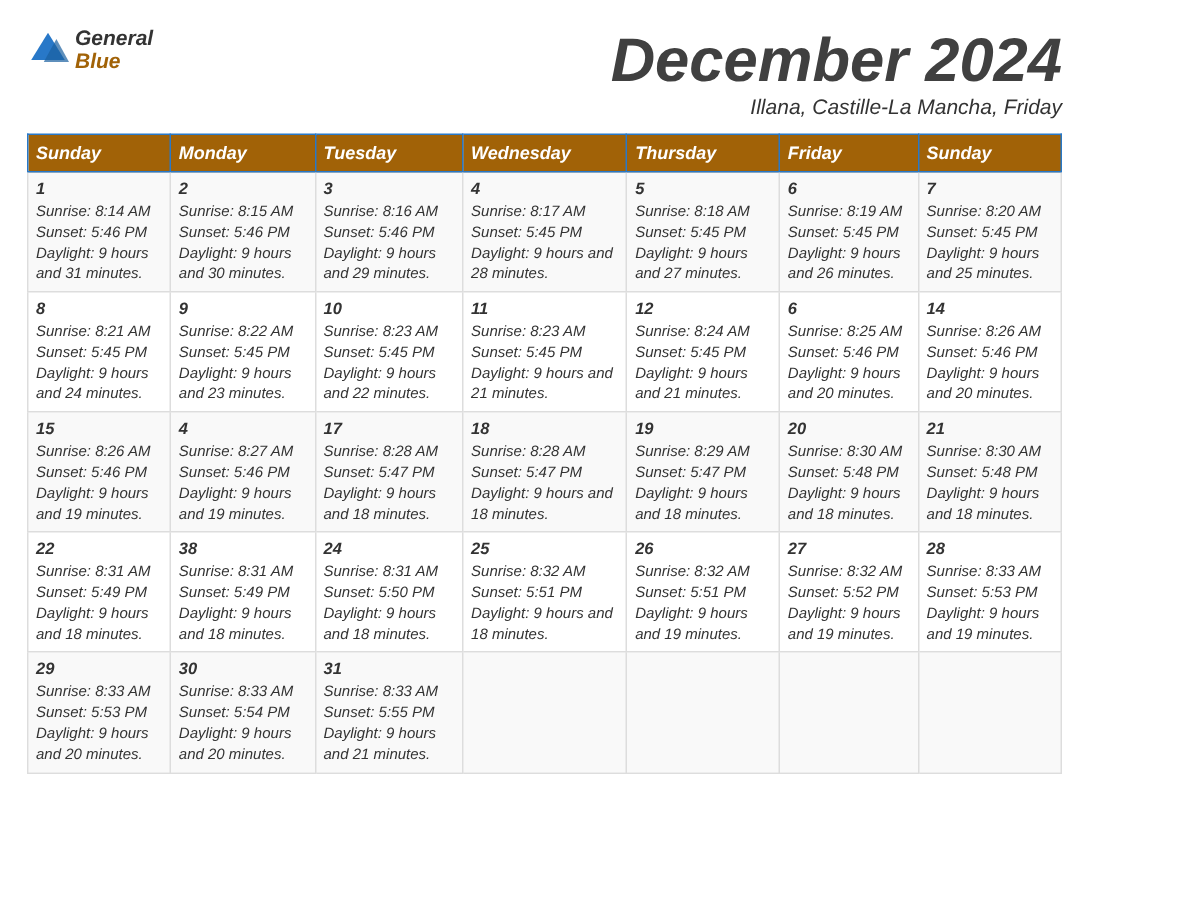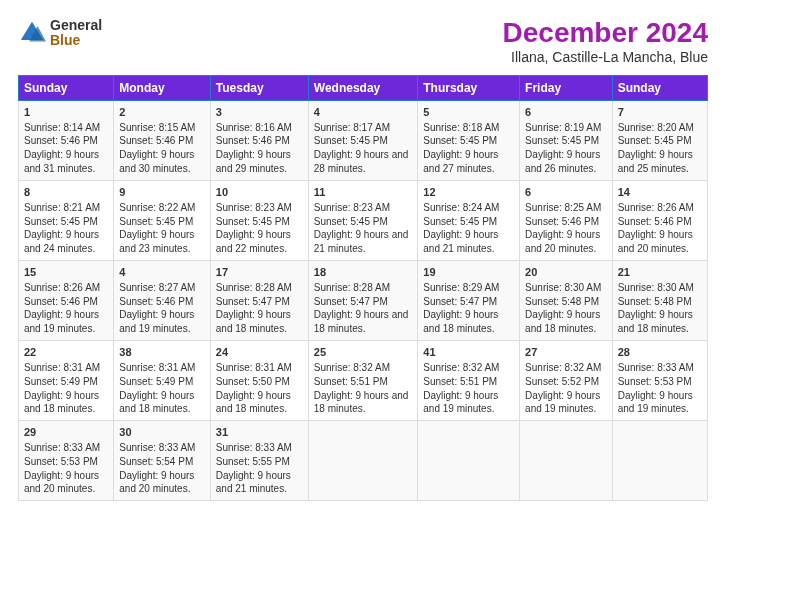--- a/index.html
+++ b/index.html
@@ -7,56 +7,57 @@
       width: 792px;
       height: 612px;
       font-family: Arial, sans-serif;
       background: #fff;
       overflow: hidden;
     }
     .page {
       width: 726px;
       height: 612px;
       padding: 18px 18px 10px 18px;
+      font-style: italic;
     }
     .header {
       display: flex;
       justify-content: space-between;
       align-items: flex-start;
       margin-bottom: 10px;
     }
     .logo {
       display: flex;
       align-items: center;
       gap: 4px;
     }
     .logo-icon {
       width: 28px;
       height: 28px;
     }
     .title-block {
       text-align: right;
     }
     .main-title {
-      font-size: 28px;
+      font-size: 41px;
       font-weight: bold;
-      color: #a21caf;
+      color: #404040;
       line-height: 1.1;
     }
     .subtitle {
       font-size: 14px;
       color: #333;
     }
     table {
       width: 100%;
       border-collapse: collapse;
       font-size: 10px;
     }
     thead tr th {
-      background-color: #6d28d9;
+      background-color: #a16207;
       color: #fff;
       text-align: left;
       padding: 5px 5px;
       font-size: 12px;
       font-weight: bold;
       border: 1px solid #2878c8;
     }
     tbody tr {
       border-bottom: 1px solid #ddd;
     }
@@ -99,21 +100,21 @@
       </svg>
       <div>
         <div style="font-size:14px;font-weight:bold;color:#333;line-height:1.1">
           <span style="color:#333">General</span><br>
           <span style="color:#a16207">Blue</span>
         </div>
       </div>
     </div>
     <div class="title-block">
       <div class="main-title">December 2024</div>
-      <div class="subtitle">Illana, Castille-La Mancha, Blue</div>
+      <div class="subtitle">Illana, Castille-La Mancha, Friday</div>
     </div>
   </div>
 
   <table>
     <thead>
       <tr>
 
       <th>Sunday</th>
           <th>Monday</th>
           <th>Tuesday</th>
@@ -149,21 +150,21 @@
           <td><span class="day-num">18</span><span class="day-info">Sunrise: 8:28 AM<br>Sunset: 5:47 PM<br>Daylight: 9 hours and 18 minutes.</span></td>
           <td><span class="day-num">19</span><span class="day-info">Sunrise: 8:29 AM<br>Sunset: 5:47 PM<br>Daylight: 9 hours and 18 minutes.</span></td>
           <td><span class="day-num">20</span><span class="day-info">Sunrise: 8:30 AM<br>Sunset: 5:48 PM<br>Daylight: 9 hours and 18 minutes.</span></td>
           <td><span class="day-num">21</span><span class="day-info">Sunrise: 8:30 AM<br>Sunset: 5:48 PM<br>Daylight: 9 hours and 18 minutes.</span></td>
         </tr>
         <tr>
           <td><span class="day-num">22</span><span class="day-info">Sunrise: 8:31 AM<br>Sunset: 5:49 PM<br>Daylight: 9 hours and 18 minutes.</span></td>
           <td><span class="day-num">38</span><span class="day-info">Sunrise: 8:31 AM<br>Sunset: 5:49 PM<br>Daylight: 9 hours and 18 minutes.</span></td>
           <td><span class="day-num">24</span><span class="day-info">Sunrise: 8:31 AM<br>Sunset: 5:50 PM<br>Daylight: 9 hours and 18 minutes.</span></td>
           <td><span class="day-num">25</span><span class="day-info">Sunrise: 8:32 AM<br>Sunset: 5:51 PM<br>Daylight: 9 hours and 18 minutes.</span></td>
-          <td><span class="day-num">41</span><span class="day-info">Sunrise: 8:32 AM<br>Sunset: 5:51 PM<br>Daylight: 9 hours and 19 minutes.</span></td>
+          <td><span class="day-num">26</span><span class="day-info">Sunrise: 8:32 AM<br>Sunset: 5:51 PM<br>Daylight: 9 hours and 19 minutes.</span></td>
           <td><span class="day-num">27</span><span class="day-info">Sunrise: 8:32 AM<br>Sunset: 5:52 PM<br>Daylight: 9 hours and 19 minutes.</span></td>
           <td><span class="day-num">28</span><span class="day-info">Sunrise: 8:33 AM<br>Sunset: 5:53 PM<br>Daylight: 9 hours and 19 minutes.</span></td>
         </tr>
         <tr>
           <td><span class="day-num">29</span><span class="day-info">Sunrise: 8:33 AM<br>Sunset: 5:53 PM<br>Daylight: 9 hours and 20 minutes.</span></td>
           <td><span class="day-num">30</span><span class="day-info">Sunrise: 8:33 AM<br>Sunset: 5:54 PM<br>Daylight: 9 hours and 20 minutes.</span></td>
           <td><span class="day-num">31</span><span class="day-info">Sunrise: 8:33 AM<br>Sunset: 5:55 PM<br>Daylight: 9 hours and 21 minutes.</span></td>
           <td></td>
           <td></td>
           <td></td>

